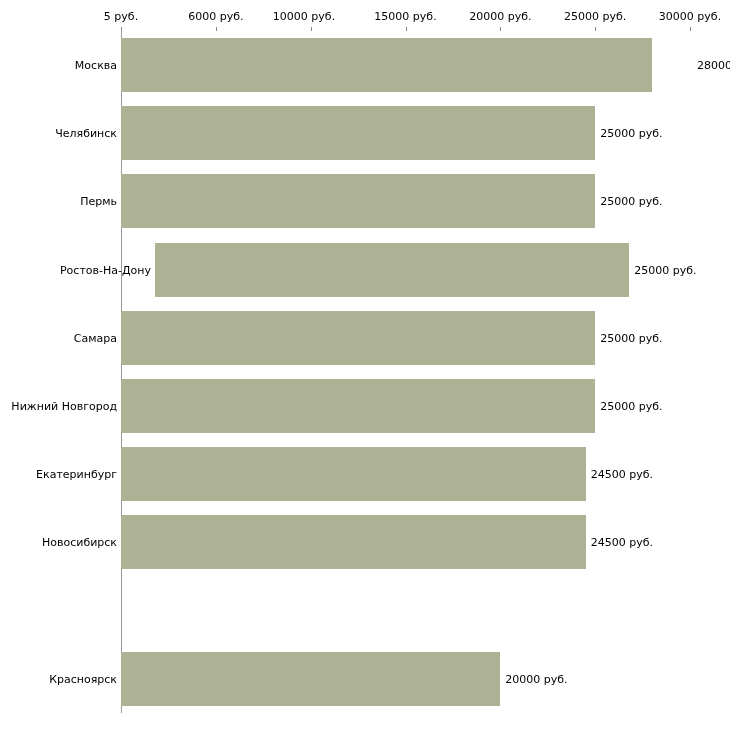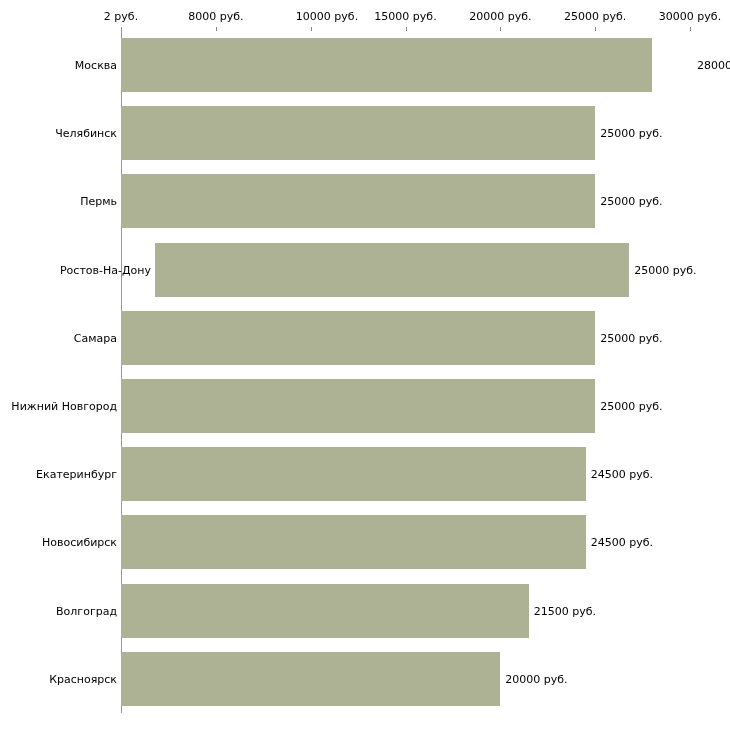--- a/index.html
+++ b/index.html
@@ -88,25 +88,25 @@
     color: #000000;
     white-space: nowrap;
     font-family: "DejaVu Sans", sans-serif;
   }
 </style>
 </head>
 <body>
 
 <div id="chart-root">
   <div class="axis-top" id="axis-top">
-      <div class="tick-label" style="left: 121px;">2 руб.</div>
+      <div class="tick-label" style="left: 121px;">5 руб.</div>
       <div class="tick-mark" style="left: 121px;"></div>
-      <div class="tick-label" style="left: 215.833px;">8000 руб.</div>
+      <div class="tick-label" style="left: 215.833px;">6000 руб.</div>
       <div class="tick-mark" style="left: 215.833px;"></div>
-      <div class="tick-label" style="left: 327px;">10000 руб.</div>
+      <div class="tick-label" style="left: 304px;">10000 руб.</div>
       <div class="tick-mark" style="left: 310.667px;"></div>
       <div class="tick-label" style="left: 405.5px;">15000 руб.</div>
       <div class="tick-mark" style="left: 405.5px;"></div>
       <div class="tick-label" style="left: 500.333px;">20000 руб.</div>
       <div class="tick-mark" style="left: 500.333px;"></div>
       <div class="tick-label" style="left: 595.167px;">25000 руб.</div>
       <div class="tick-mark" style="left: 595.167px;"></div>
       <div class="tick-label" style="left: 690px;">30000 руб.</div>
       <div class="tick-mark" style="left: 690px;"></div>
     </div>
@@ -145,24 +145,19 @@
       <div class="row" style="top: 409.2px;">
         <div class="cat-label" style="right: 613px;">Екатеринбург</div>
         <div class="bar" style="left: 121px; width: 464.683px; background: rgb(174, 178, 148);"></div>
         <div class="val-label" style="left: 590.683px;">24500 руб.</div>
       </div>
       <div class="row" style="top: 477px;">
         <div class="cat-label" style="right: 613px;">Новосибирск</div>
         <div class="bar" style="left: 121px; width: 464.683px; background: rgb(174, 178, 148);"></div>
         <div class="val-label" style="left: 590.683px;">24500 руб.</div>
       </div>
-      <div class="row" style="top: 545.6px;">
-        <div class="cat-label" style="right: 613px;">Волгоград</div>
-        <div class="bar" style="left: 121px; width: 407.783px; background: rgb(174, 178, 148);"></div>
-        <div class="val-label" style="left: 533.783px;">21500 руб.</div>
-      </div>
       <div class="row" style="top: 613.8px;">
         <div class="cat-label" style="right: 613px;">Красноярск</div>
         <div class="bar" style="left: 121px; width: 379.333px; background: rgb(174, 178, 148);"></div>
         <div class="val-label" style="left: 505.333px;">20000 руб.</div>
       </div>
     </div>
 </div>
 
 </body></html>

